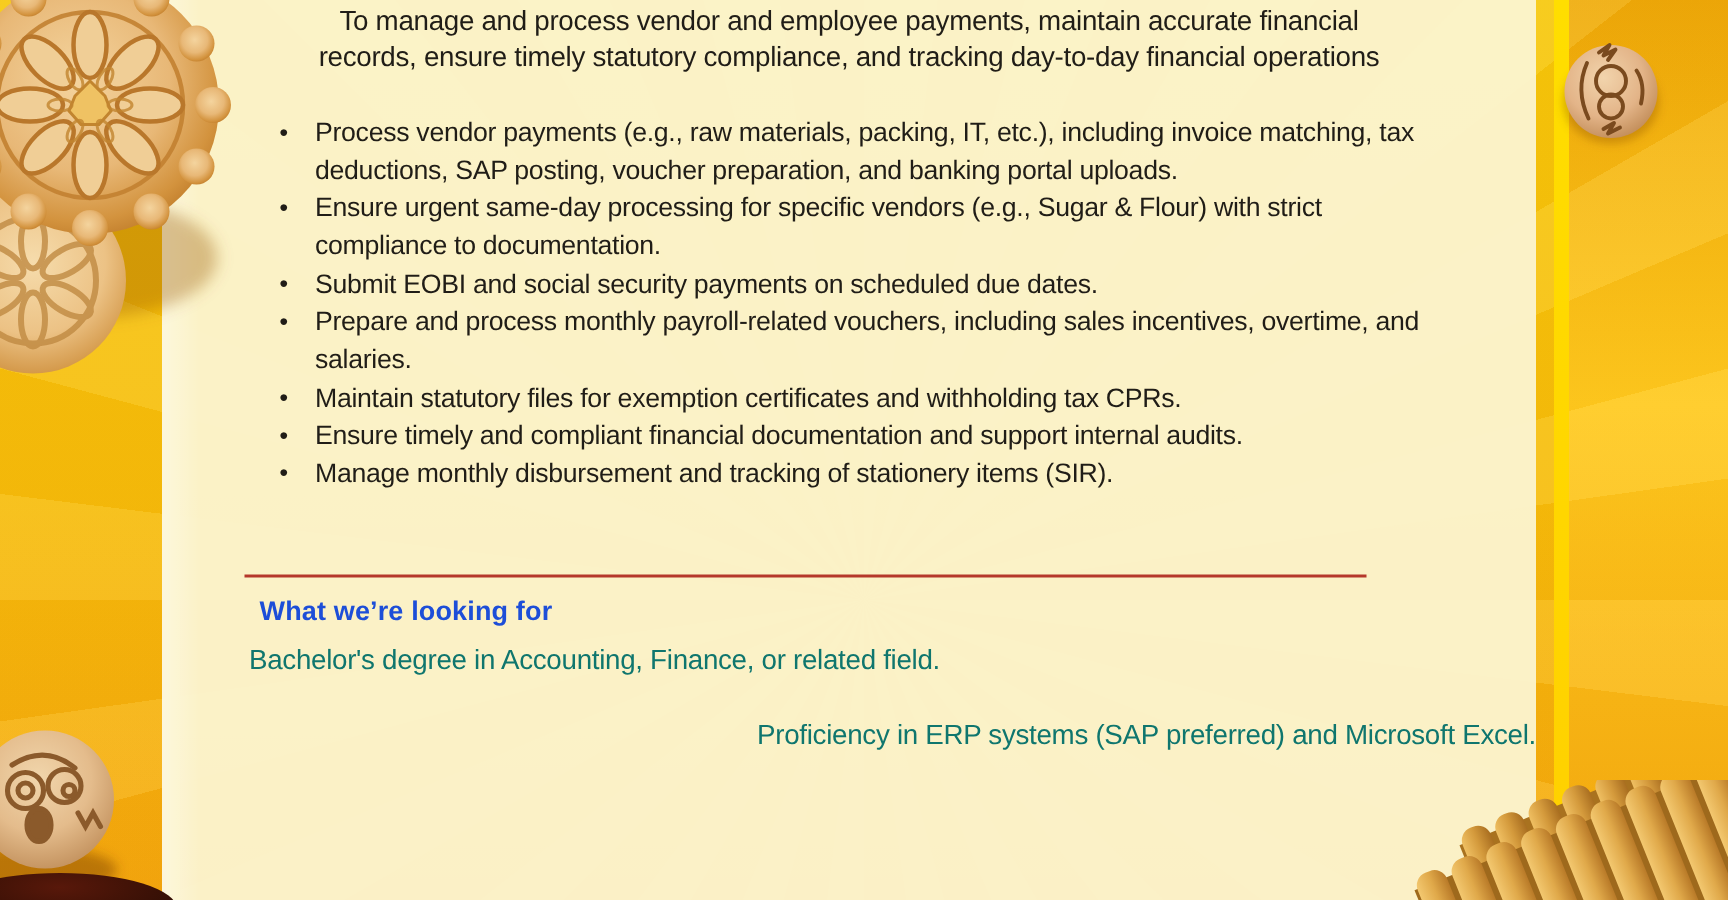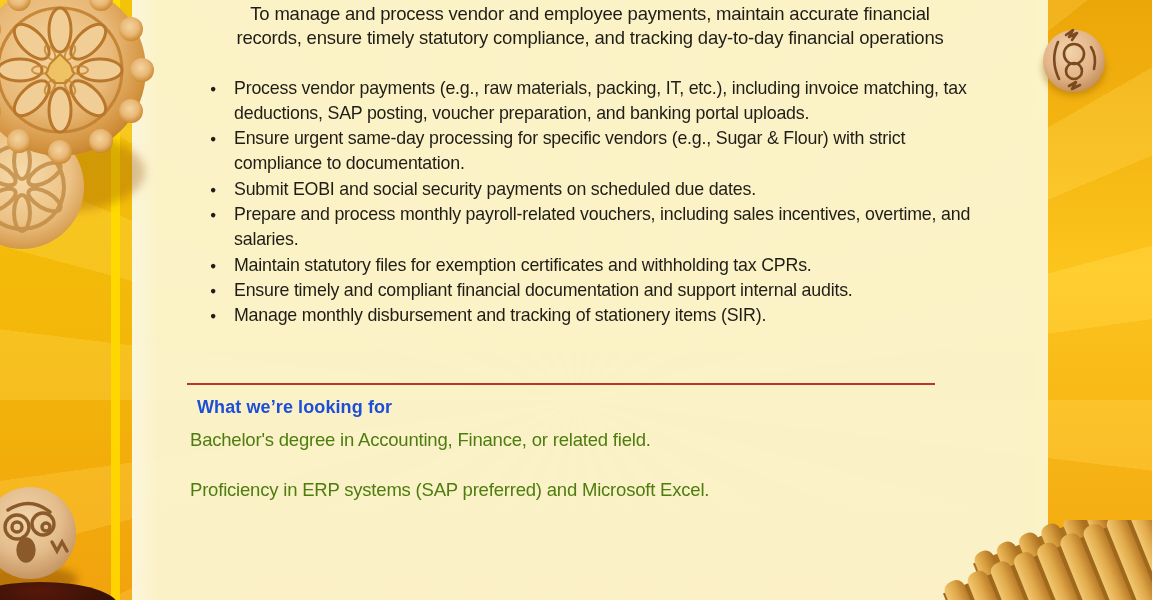--- a/index.html
+++ b/index.html
@@ -15,21 +15,21 @@
   .rays{
     position:absolute;left:0;top:0;width:1152px;height:600px;z-index:2;pointer-events:none;
     background:repeating-conic-gradient(from 0deg at 576px 400px,
       rgba(255,232,140,0.16) 0deg 7deg,
       rgba(190,120,0,0.05) 7deg 15deg);
   }
   .strip{position:absolute;top:0;height:600px;z-index:3;}
   .strip-left{left:111px;width:9px;background:linear-gradient(180deg,#FFDE00,#FFD200);}
   .strip-right{left:1036px;width:10px;background:linear-gradient(180deg,#FFDE00,#FFD000);}
   .panel{
-    position:absolute;left:132px;top:0;width:916px;height:600px;z-index:4;
+    position:absolute;left:108px;top:0;width:916px;height:600px;z-index:4;
     background:rgba(251,244,209,0.95);
   }
   .panel::before{
     content:"";position:absolute;left:0;top:0;bottom:0;width:26px;
     background:linear-gradient(90deg,rgba(255,255,255,0.38),rgba(255,255,255,0));
   }
   .intro{
     margin:2px 42px 0 42px;text-align:center;
     font-size:18.5px;line-height:23.8px;color:#201D17;letter-spacing:-0.2px;
   }
@@ -39,23 +39,23 @@
   }
   .resp-list li{display:flex;}
   .blt{flex:0 0 24px;font-size:10.5px;line-height:25.3px;color:#201D17;}
   .divider{
     margin:54px 0 0 55px;width:748px;height:0;
     border:none;border-top:2px solid #B5382B;
   }
   .looking-heading{
     margin:12px 0 0 65px;font-size:18px;font-weight:700;color:#1d4ed8;letter-spacing:0.1px;
   }
-  .req{margin:9px 0 0 58px;font-size:18.5px;line-height:25.3px;color:#4d7c0f;letter-spacing:-0.2px;}
+  .req{margin:9px 0 0 58px;font-size:18.5px;line-height:25.3px;color:#0f766e;letter-spacing:-0.2px;}
   .req p{margin:0;}
-  .req.second{margin-top:25px;}
+  .req.second{margin-top:25px;text-align:right;}
   .decor{position:absolute;z-index:5;pointer-events:none;}
   #cookies-top-left{left:-30px;top:-38px;}
   #cookie-top-right{left:1036px;top:22px;}
   #cookie-bottom-left{left:-20px;top:480px;}
   #biscuits-bottom-right{left:930px;top:520px;}
 </style>
 </head>
 <body>
 
 <div class="bg-right"></div>

